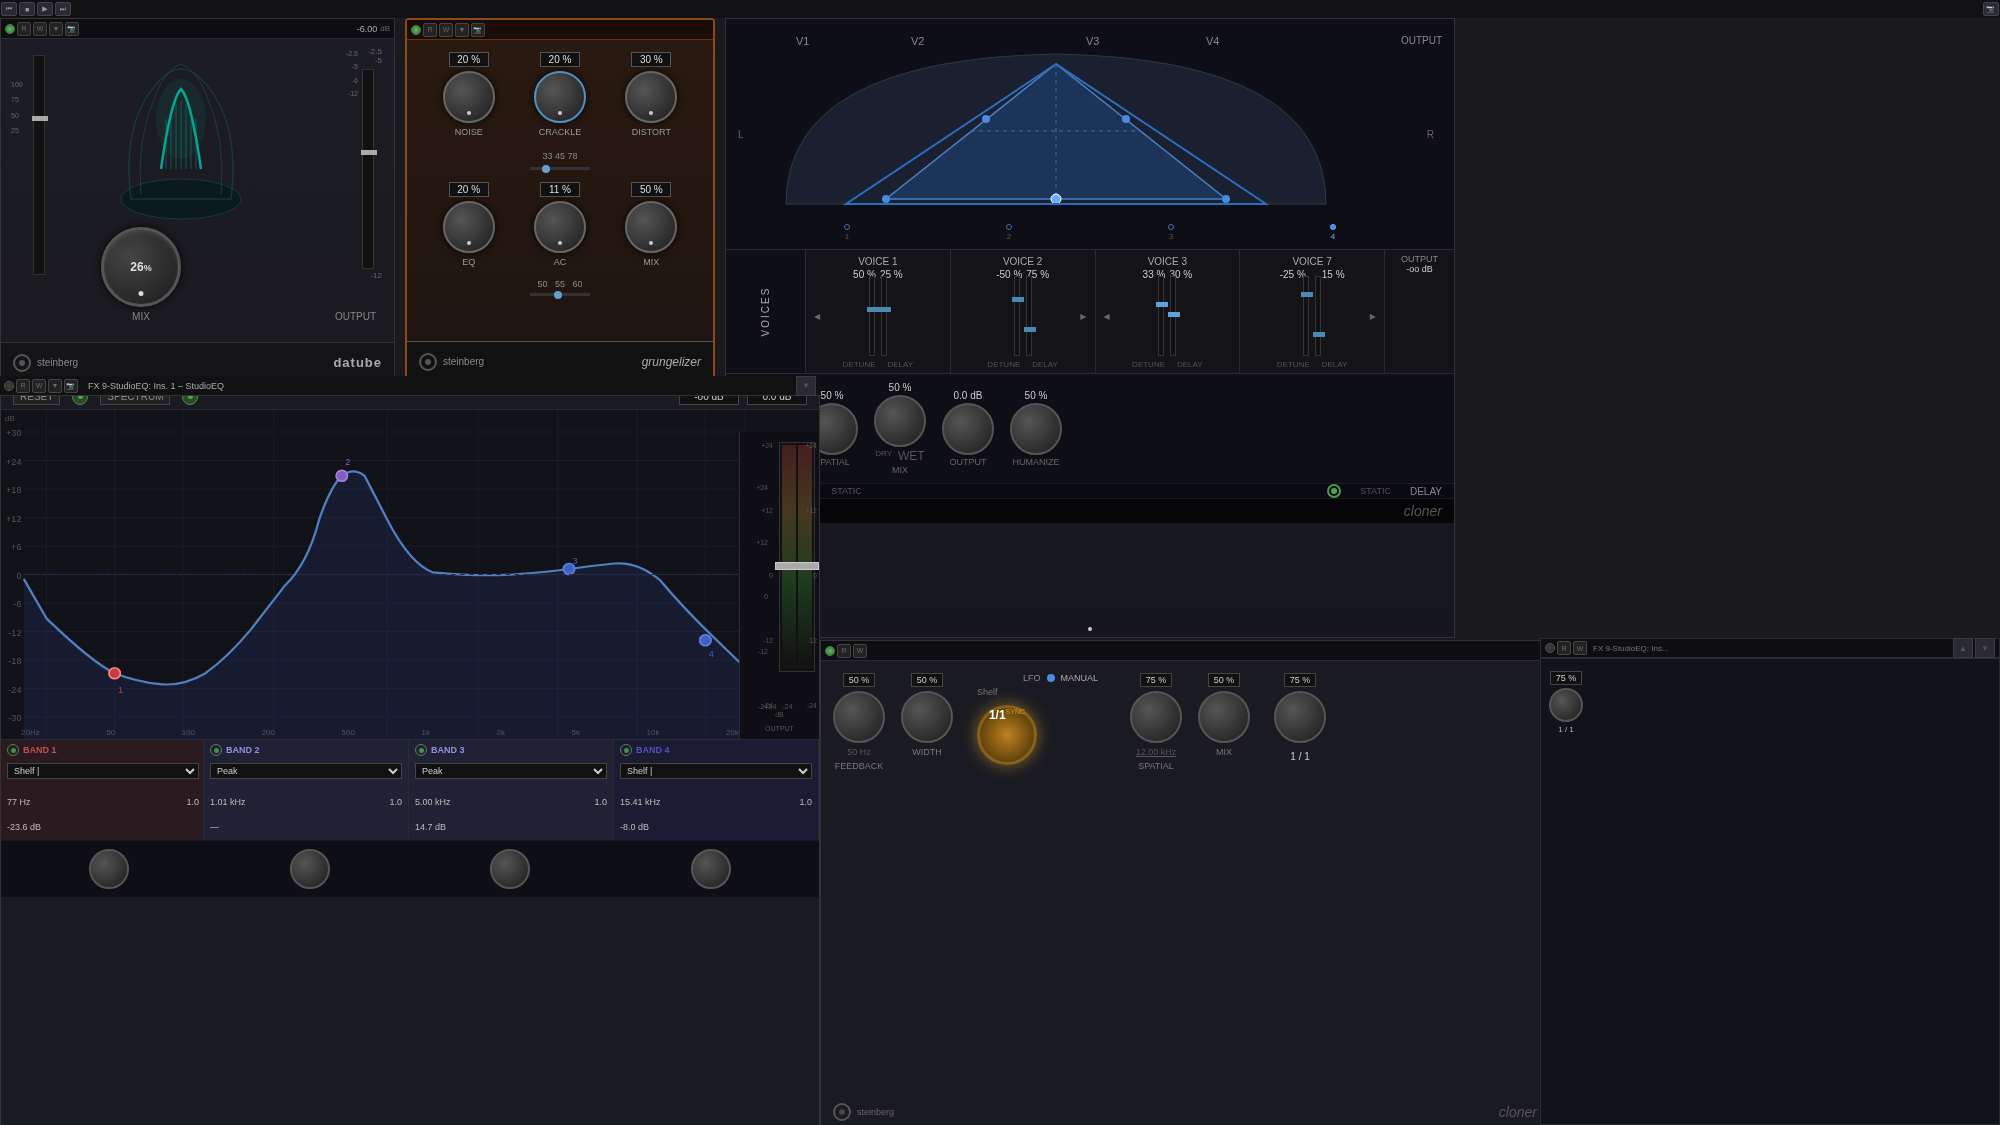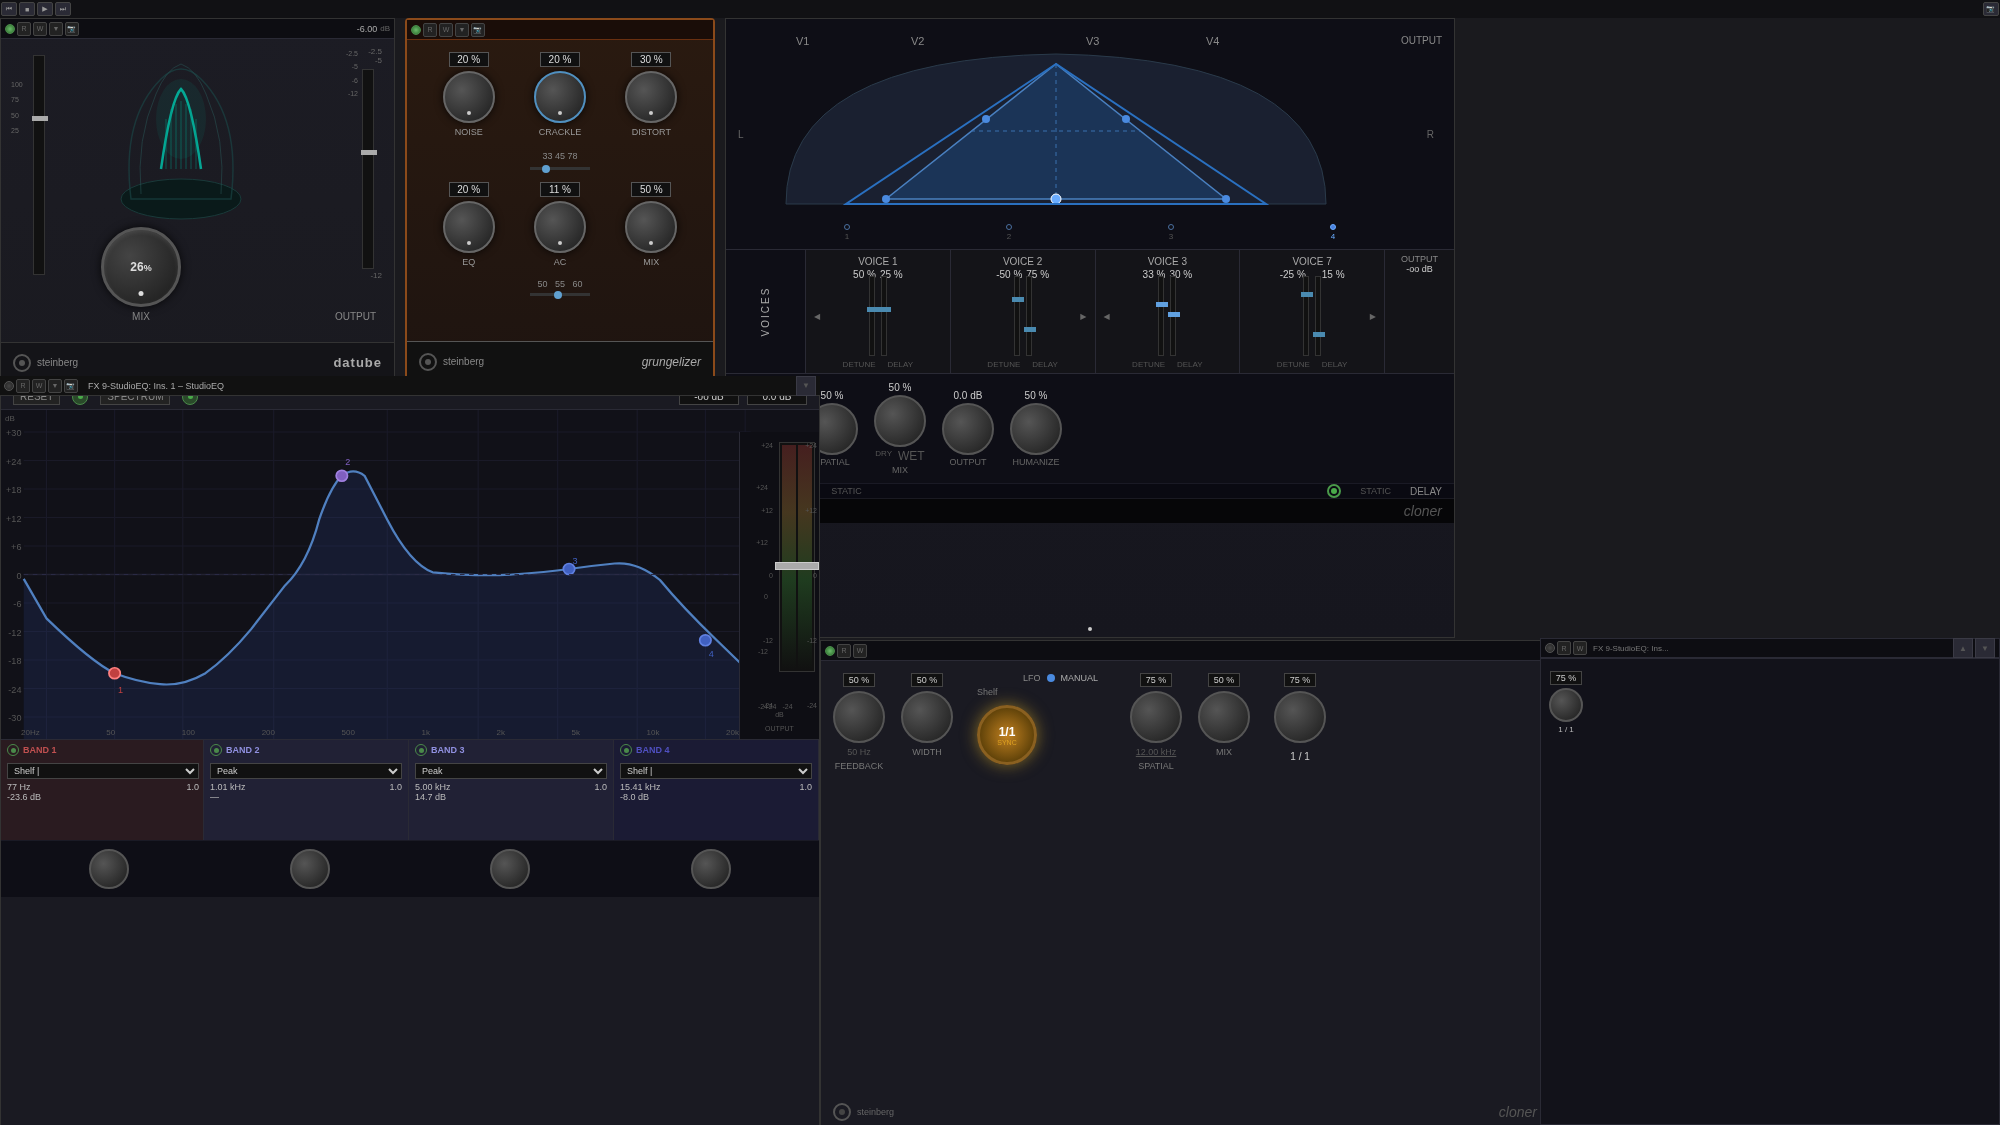--- a/index.html
+++ b/index.html
@@ -345,21 +345,21 @@
       width: 100%;
       background: #111;
       border: 1px solid #444;
       color: #ccc; font-size: 9px;
       padding: 1px 2px;
       margin-bottom: 3px;
     }
     .eq-band-row {
       display: flex;
       justify-content: space-between;
-      margin: 0 0;
+      margin: 15px 0;
     }
     .eq-val-small { color: #bbb; font-size: 9px; }
 
     
     .eq-db-label {
       position: absolute;
       left: 4px; top: 4px;
       color: #555; font-size: 8px;
     }
     .eq-freq-labels {
@@ -375,22 +375,22 @@
       background: #4a8adf;
     }
 
     
     .sync-display {
       width: 60px; height: 60px;
       border-radius: 50%;
       background: radial-gradient(circle, #c08020, #3a2a00);
       border: 3px solid #8a6020;
       display: flex;
-      flex-direction: column;
-      align-items: center;
+      flex-direction: row;
+      align-items: flex-start;
       justify-content: center;
       box-shadow: 0 0 16px rgba(200,160,40,0.6);
     }
     .sync-fraction { color: #fff; font-size: 12px; font-weight: bold; }
     .sync-text { color: #dda020; font-size: 7px; }
     .knob-xs {
       width: 34px; height: 34px;
       border-radius: 50%;
       background: radial-gradient(circle at 35% 35%, #555, #1a1a1a);
       border: 2px solid #555;

